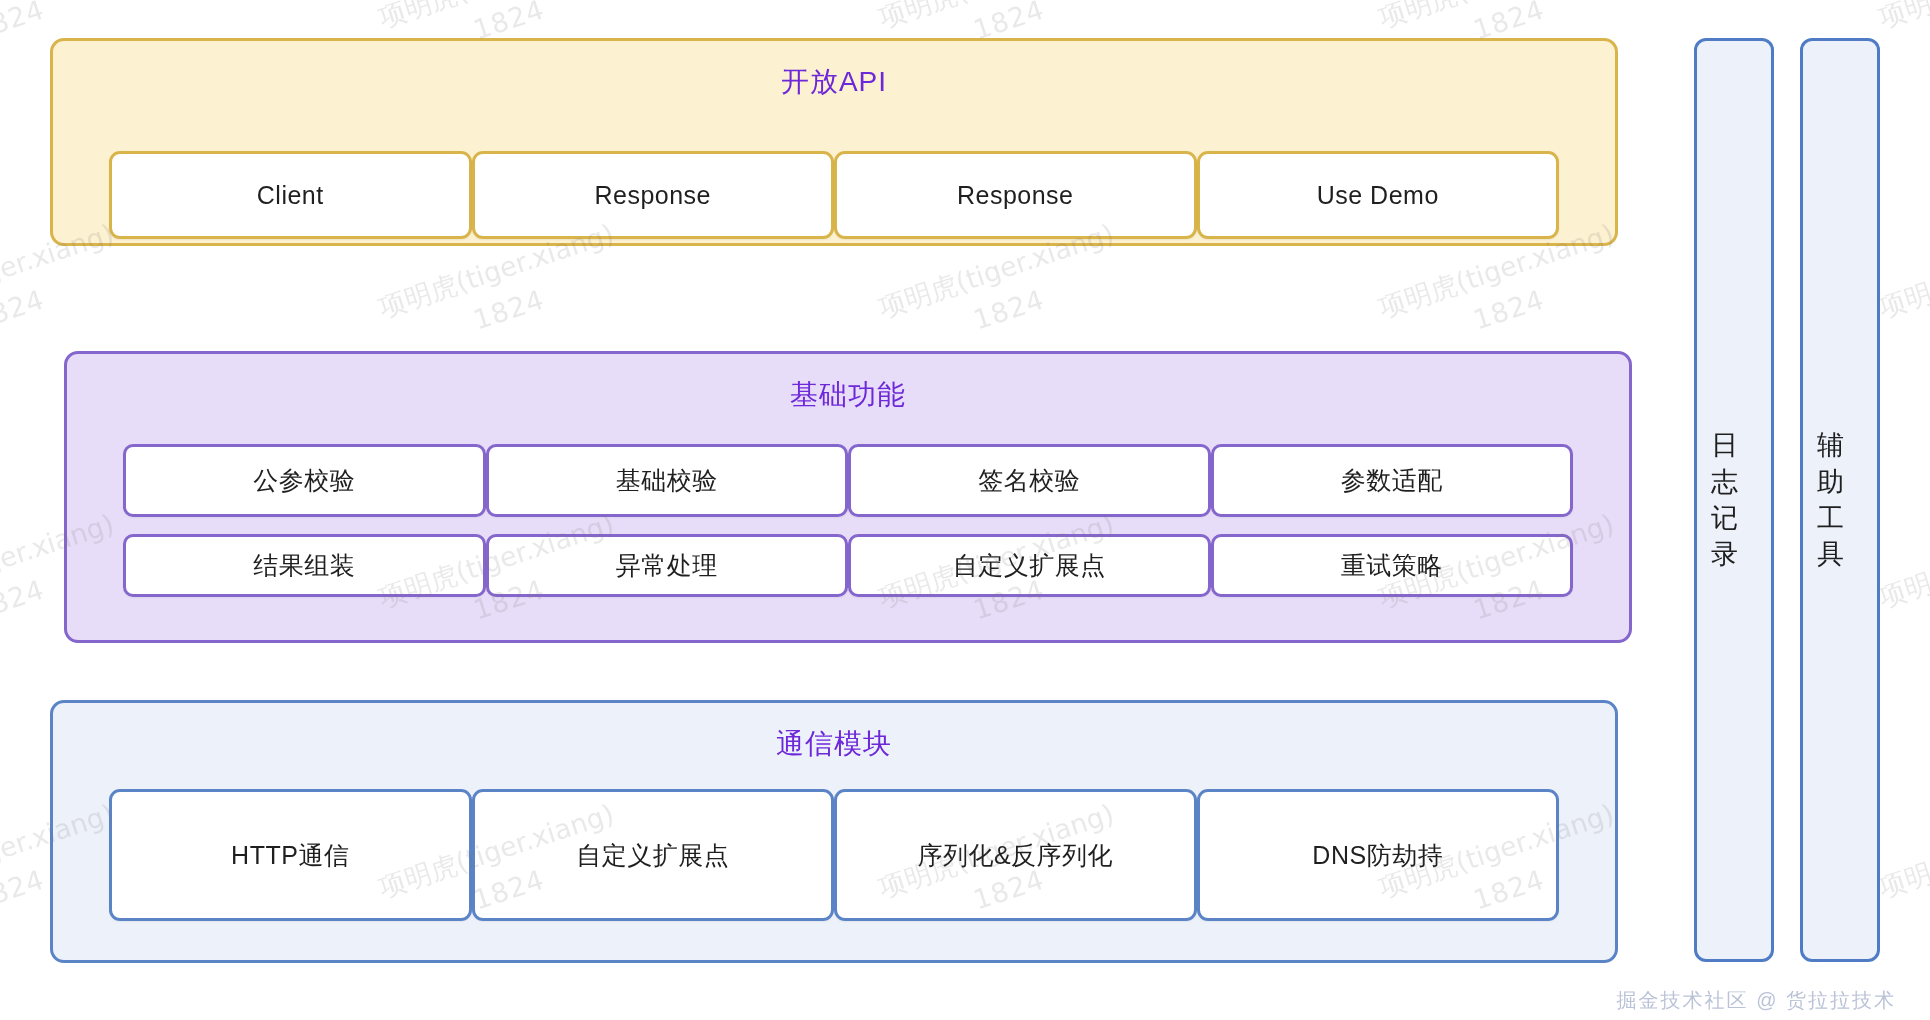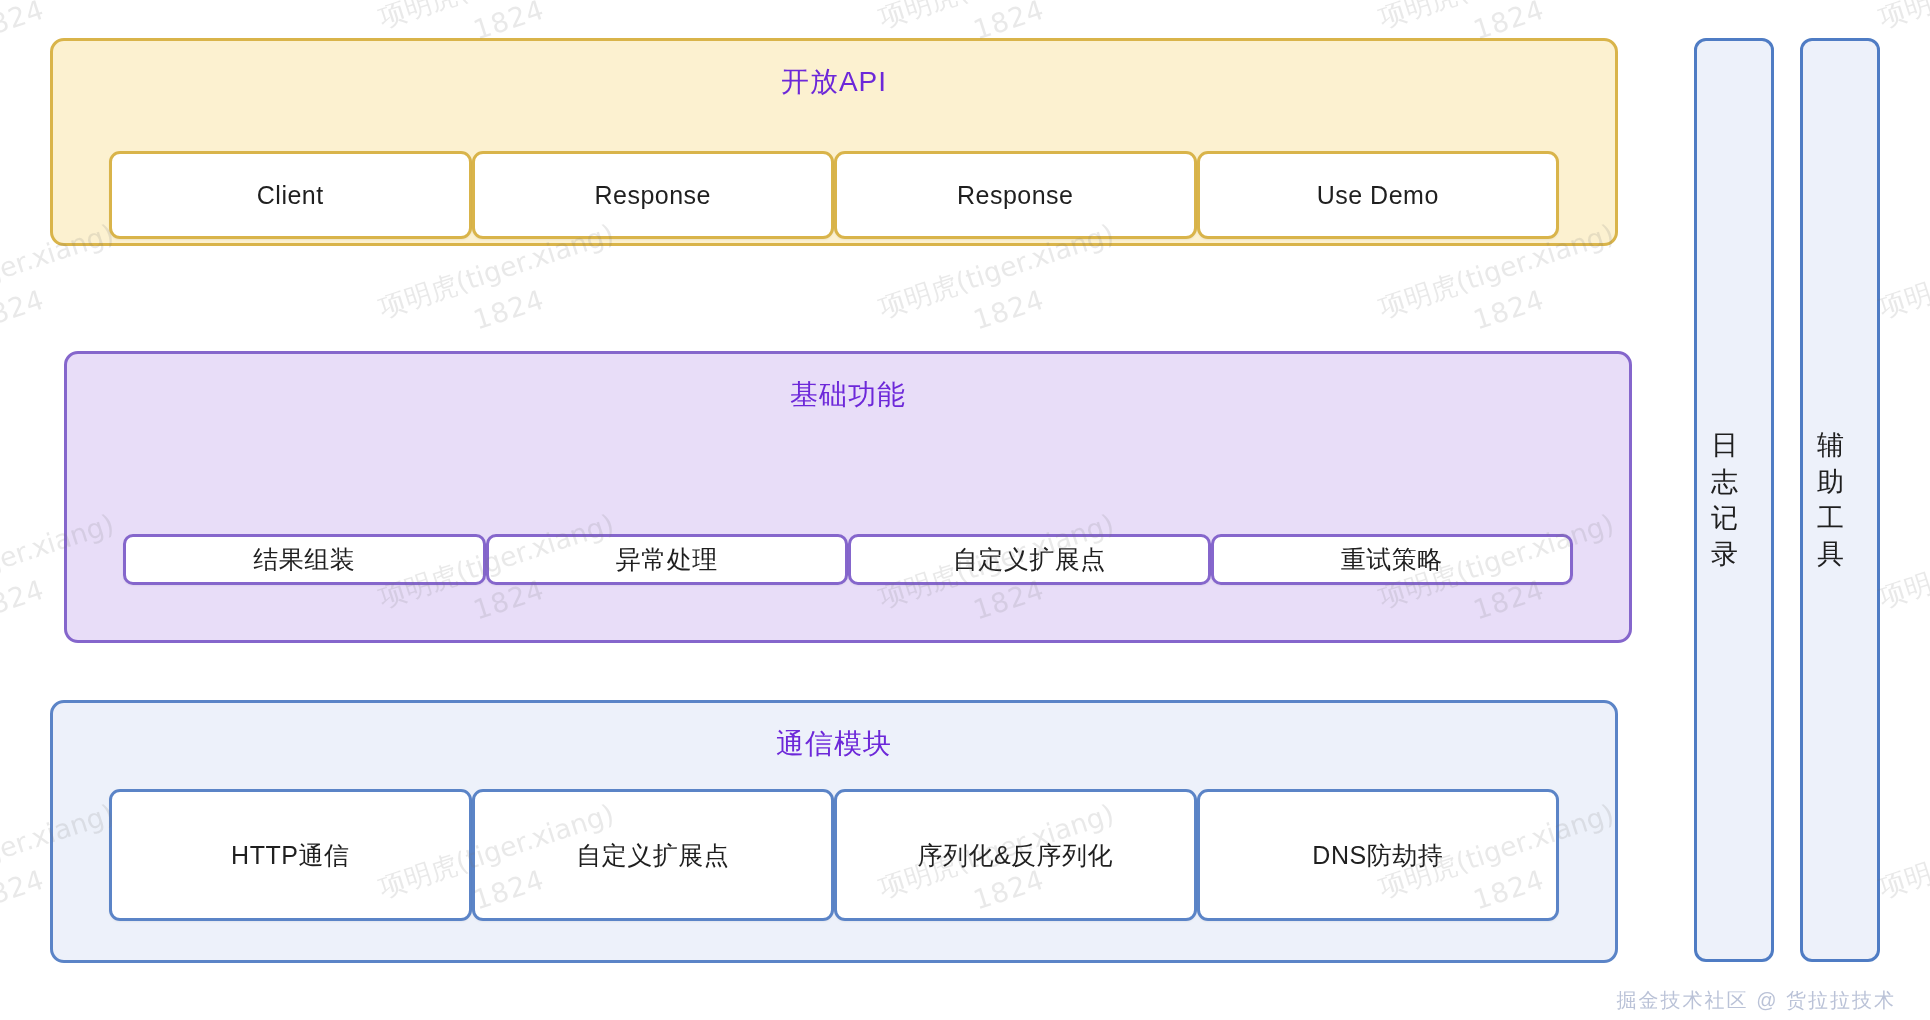--- a/index.html
+++ b/index.html
@@ -111,21 +111,21 @@
 
   
   #row-openapi { top: 110px; height: 88px; }
   #row-openapi .card {
     border: 3px solid #d9b44a;
     box-shadow: 0 1px 2px rgba(0,0,0,0.06);
   }
 
   
   #row-basic-1 { top: 90px; height: 73px; }
-  #row-basic-2 { top: 180px; height: 51px; }
+  #row-basic-2 { top: 180px; height: 63px; }
   #layer-basic .card {
     border: 3px solid #8566cc;
     border-radius: 10px;
     box-shadow: 0 1px 2px rgba(0,0,0,0.05);
   }
 
   
   #row-comm { top: 86px; height: 132px; justify-content: space-between; }
   #layer-comm .card {
     border: 3px solid #5b84c7;
@@ -203,20 +203,26 @@
     <div class="card-row" id="row-openapi">
       <div class="card">Client</div>
       <div class="card">Response</div>
       <div class="card">Response</div>
       <div class="card">Use Demo</div>
     </div>
   </div>
 
   <div class="layer" id="layer-basic">
     <div class="layer-title">基础功能</div>
+    <div class="card-row" id="row-basic-1">
+      <div class="card">公参校验</div>
+      <div class="card">基础校验</div>
+      <div class="card">签名校验</div>
+      <div class="card">参数适配</div>
+    </div>
     <div class="card-row" id="row-basic-2">
       <div class="card">结果组装</div>
       <div class="card">异常处理</div>
       <div class="card">自定义扩展点</div>
       <div class="card">重试策略</div>
     </div>
   </div>
 
   <div class="layer" id="layer-comm">
     <div class="layer-title">通信模块</div>

